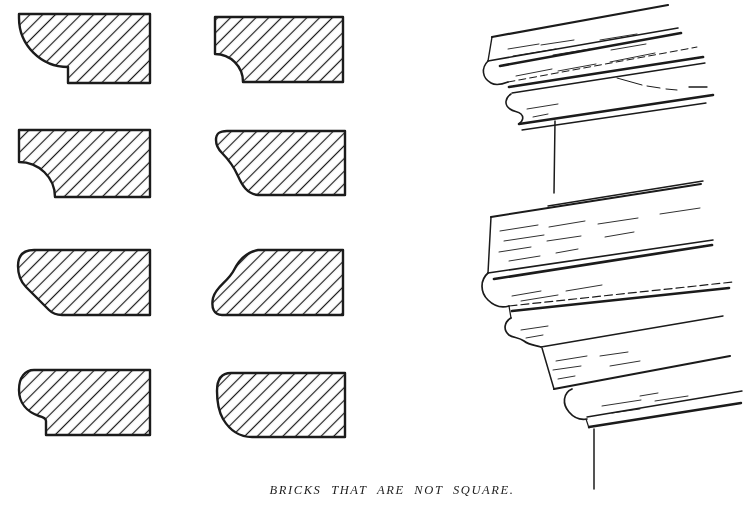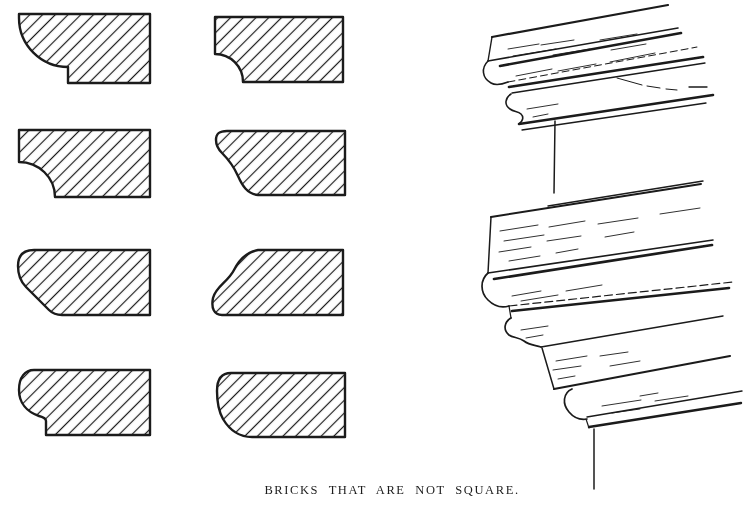--- a/index.html
+++ b/index.html
@@ -1,20 +1,20 @@
 <!DOCTYPE html>
 <html><head>
 <meta charset="utf-8">
 <style>
   html,body{margin:0;padding:0;}
   body{
     width:750px;height:512px;background:#ffffff;position:relative;overflow:hidden;
     font-family:"Liberation Serif", serif;
   }
-  #figure-wrap{position:absolute;left:0;top:0;width:750px;height:512px;}
+  #figure-wrap{position:absolute;left:0;top:0;width:750px;height:512px;font-style:italic;}
   svg{display:block;}
   .caption{
     position:absolute;left:17px;top:483px;width:750px;text-align:center;
     font-size:12.5px;letter-spacing:1.6px;word-spacing:5px;color:#1c1c1c;
     font-family:"Liberation Serif", serif;
   }
 </style>
 </head>
 <body>
 

